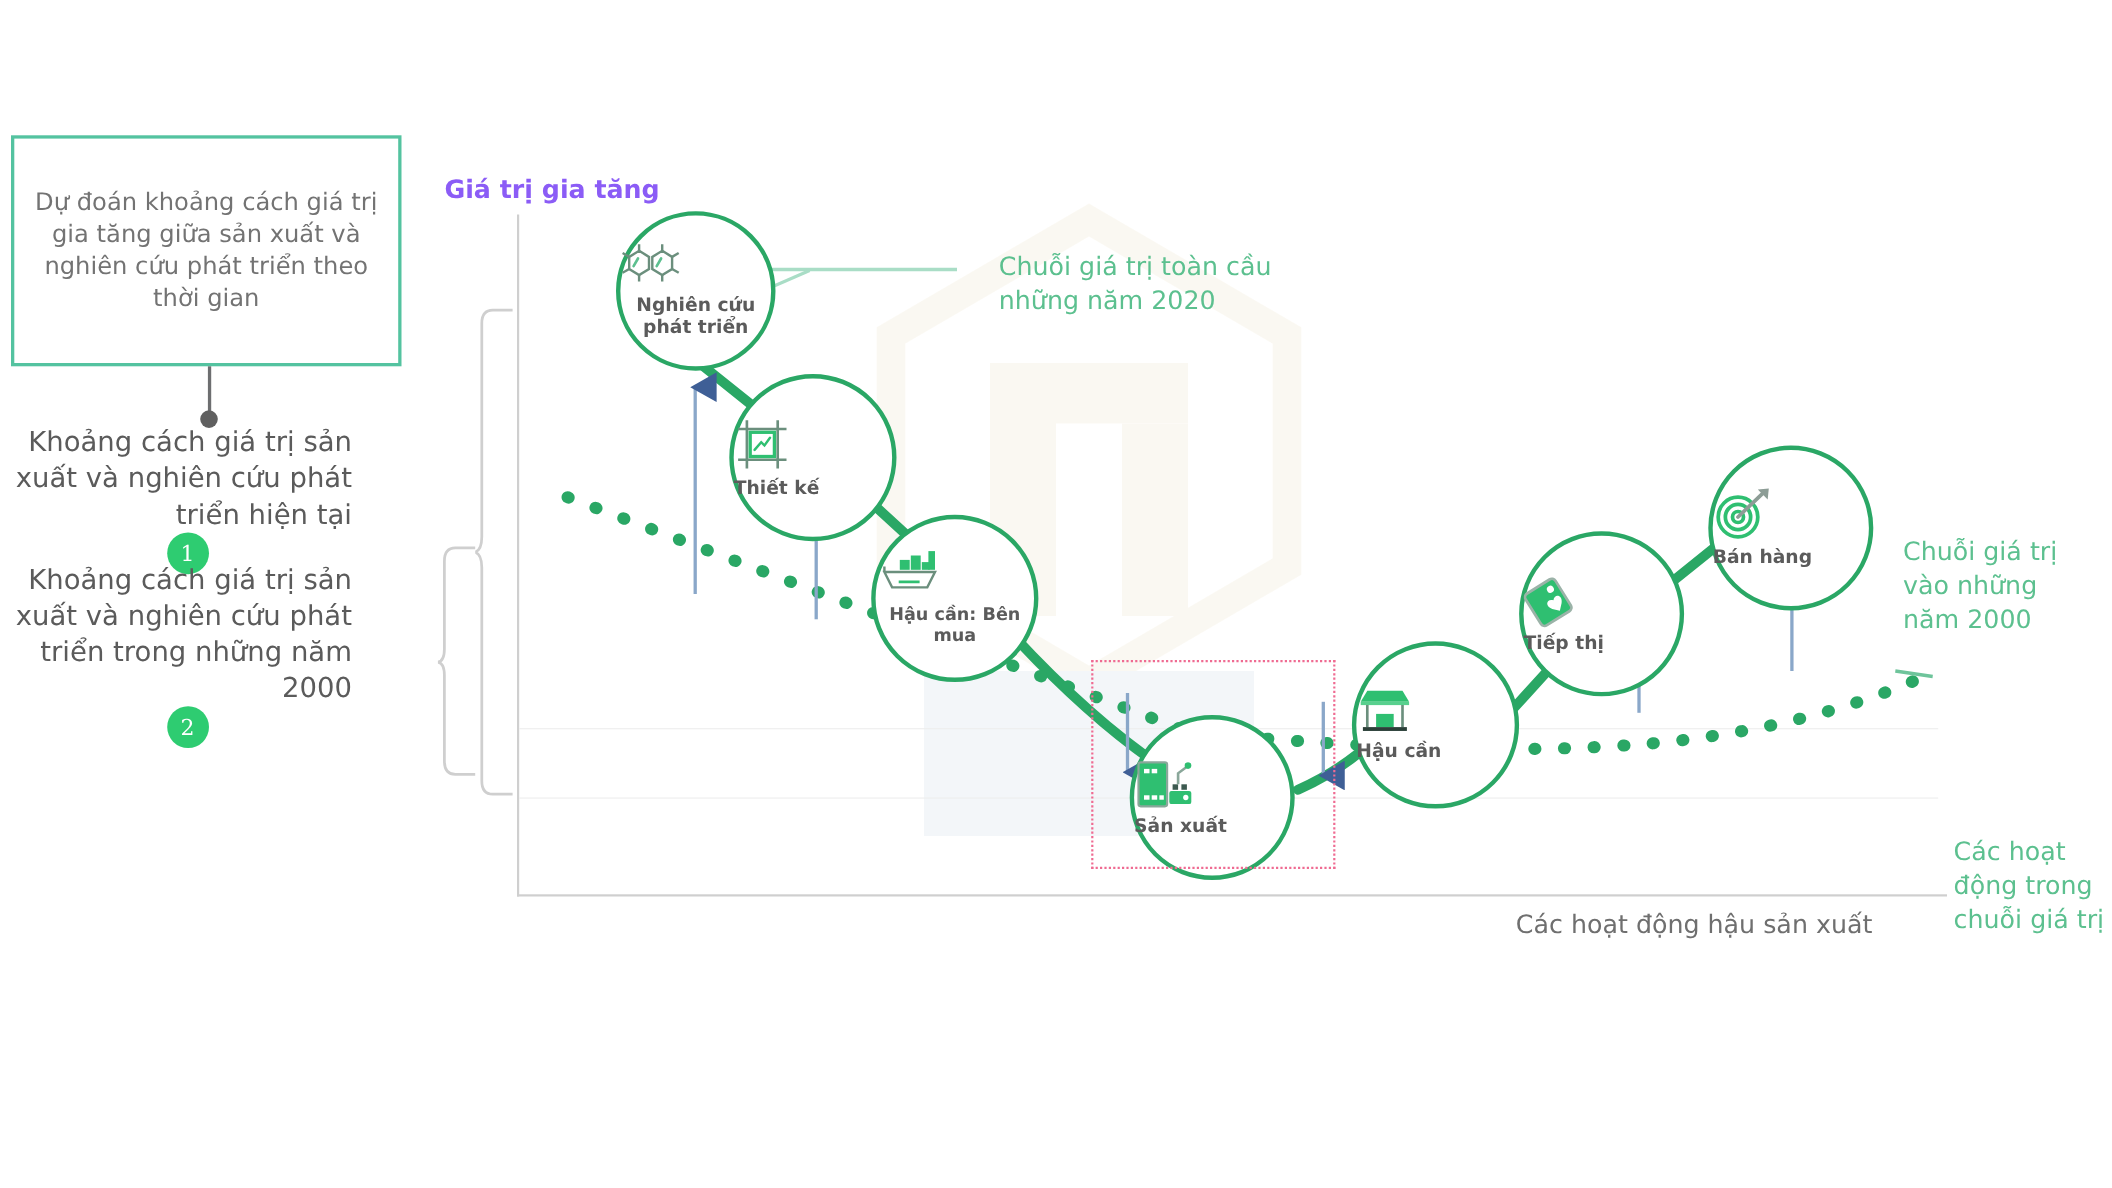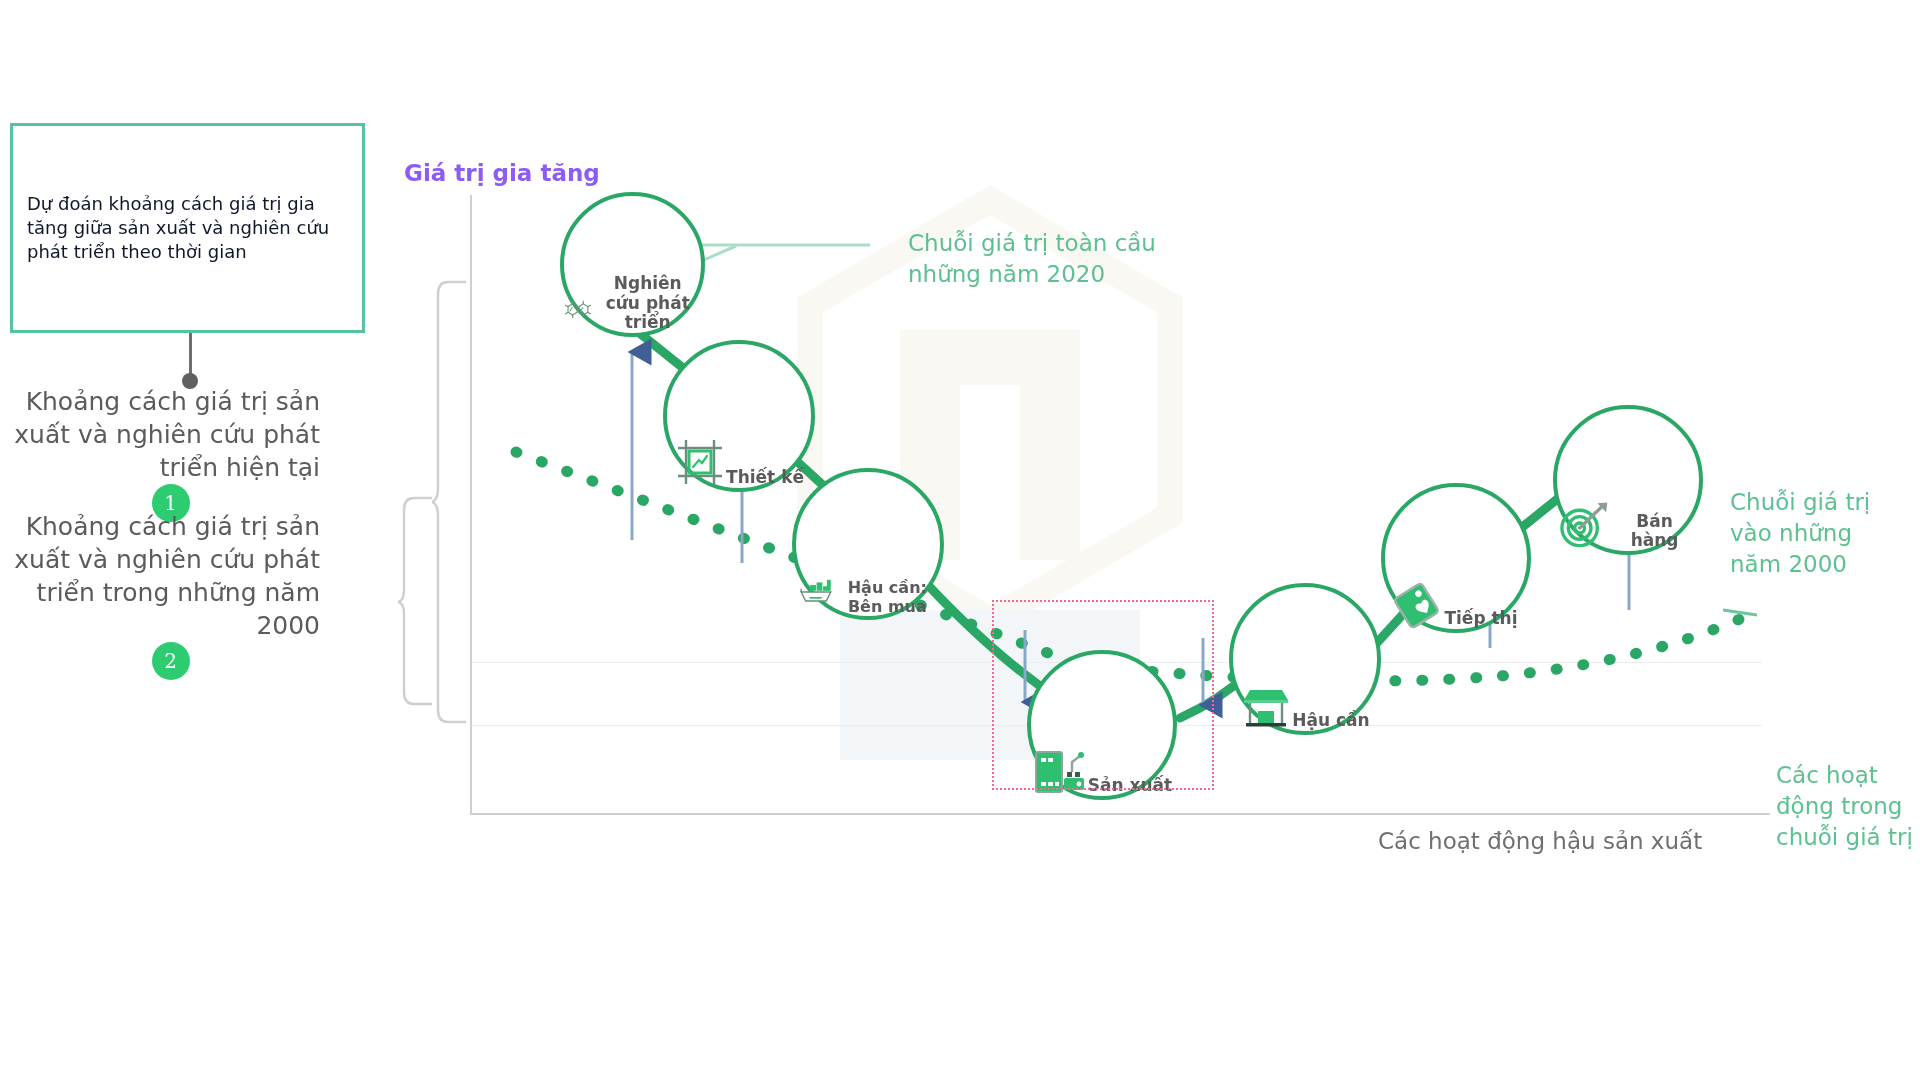--- a/index.html
+++ b/index.html
@@ -8,21 +8,21 @@
 
   .root{position:absolute;inset:0;}
 
   
   .callout-box{
     position:absolute;left:10px;top:123px;width:355px;height:210px;
     border:3px solid #54c3a0;background:#fff;box-sizing:border-box;
     display:flex;align-items:center;justify-content:center;
   }
   .callout-text{
-    font-size:18px;line-height:1.33;color:#0f172a;text-align:left;
+    font-size:22px;line-height:1.33;color:#737373;text-align:center;
     padding:0 14px;
   }
   .stem{position:absolute;left:189px;top:333px;width:3px;height:45px;background:#6d6e70;}
   .stem-dot{position:absolute;left:182px;top:373px;width:16px;height:16px;border-radius:50%;background:#606060;}
 
   .legend-item{position:absolute;display:flex;align-items:center;flex-direction:column;}
   .legend-text{font-size:25px;line-height:1.32;color:#5b5b5b;text-align:right;width:310px;}
   .badge{
     width:38px;height:38px;border-radius:50%;background:#2ecc71;color:#fff;
     font-size:20px;display:flex;align-items:center;justify-content:center;
@@ -57,21 +57,21 @@
     line-height:1.35;color:#5cc08f;
   }
 
   
   .canvas{position:absolute;left:0;top:0;width:1920px;height:1080px;}
 
   
   .node{
     position:absolute;border-radius:50%;background:#ffffff;
     border:4px solid #2aa765;
-    display:flex;flex-direction:row;align-items:flex-end;justify-content:center;
+    display:flex;flex-direction:column;align-items:flex-start;justify-content:center;
     box-sizing:border-box;
   }
   .node .ic{display:block;}
   .node .lab{
     font-size:17px;color:#5b5b5b;text-align:center;line-height:1.15;margin-top:5px;
     font-weight:bold;
   }
   .node.small .lab{font-size:16px;}
 
   

